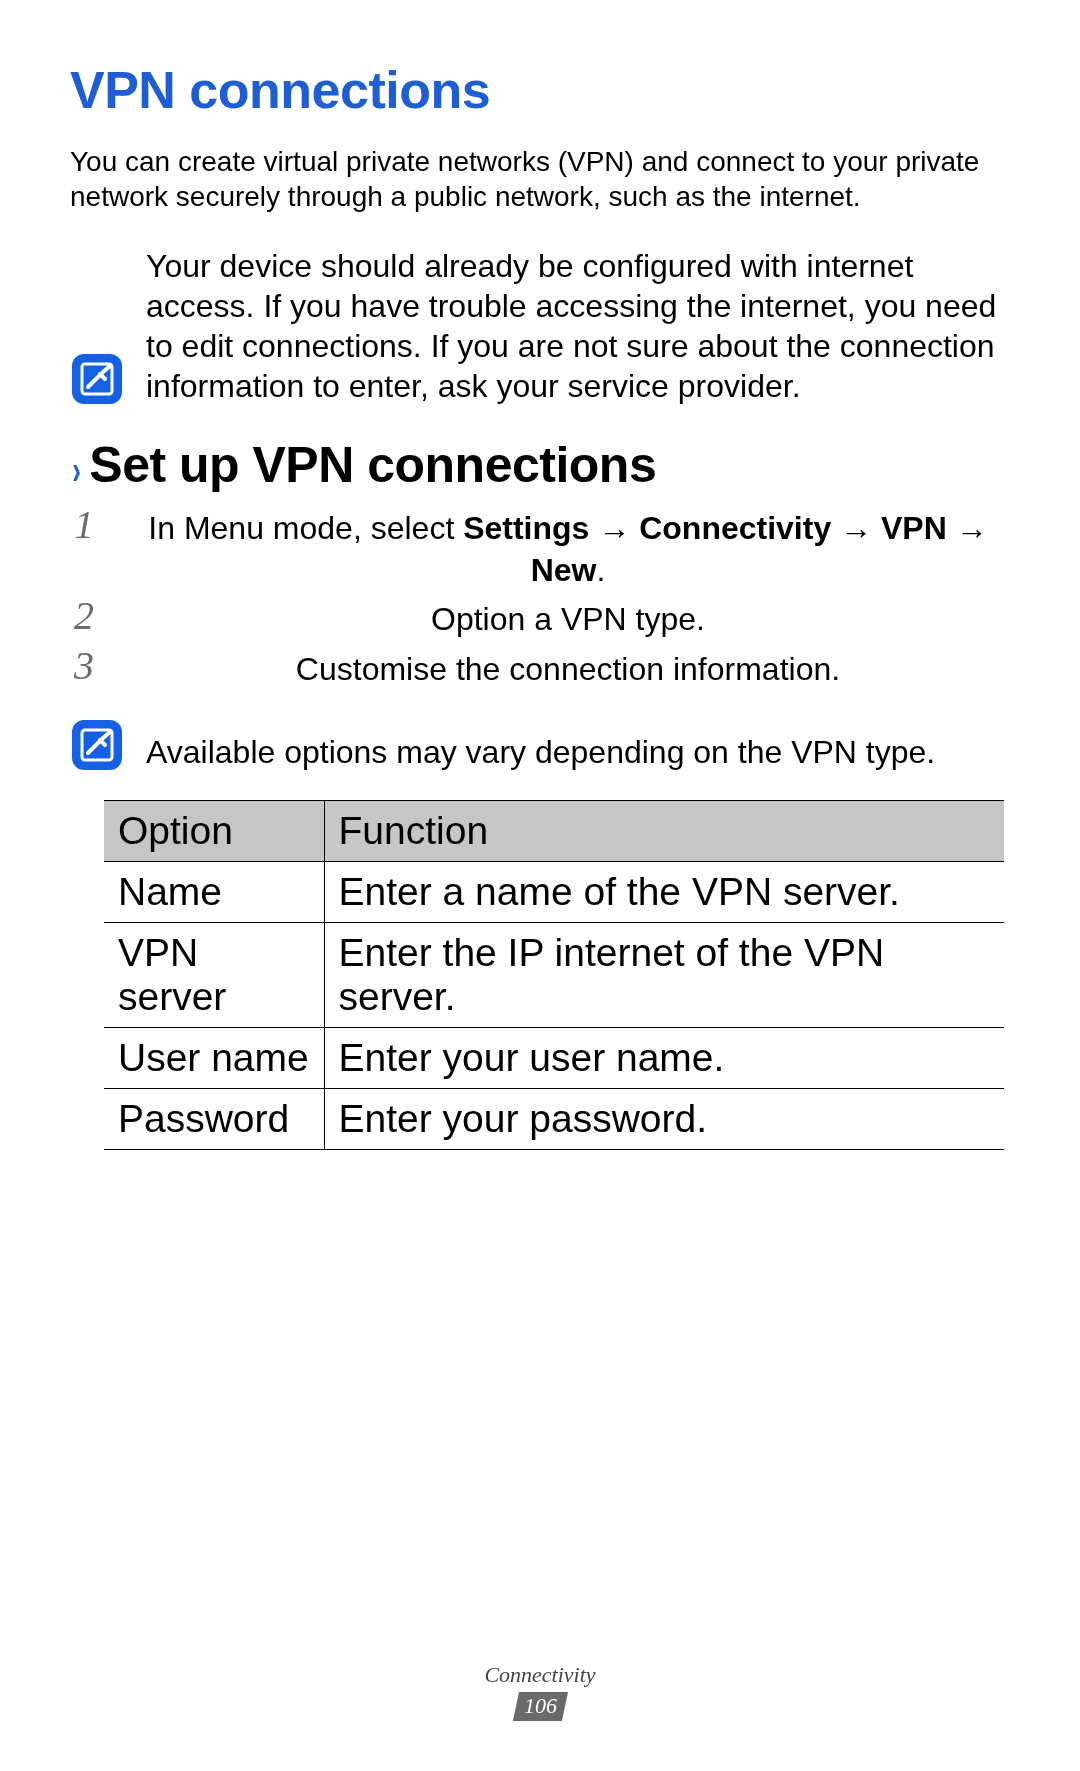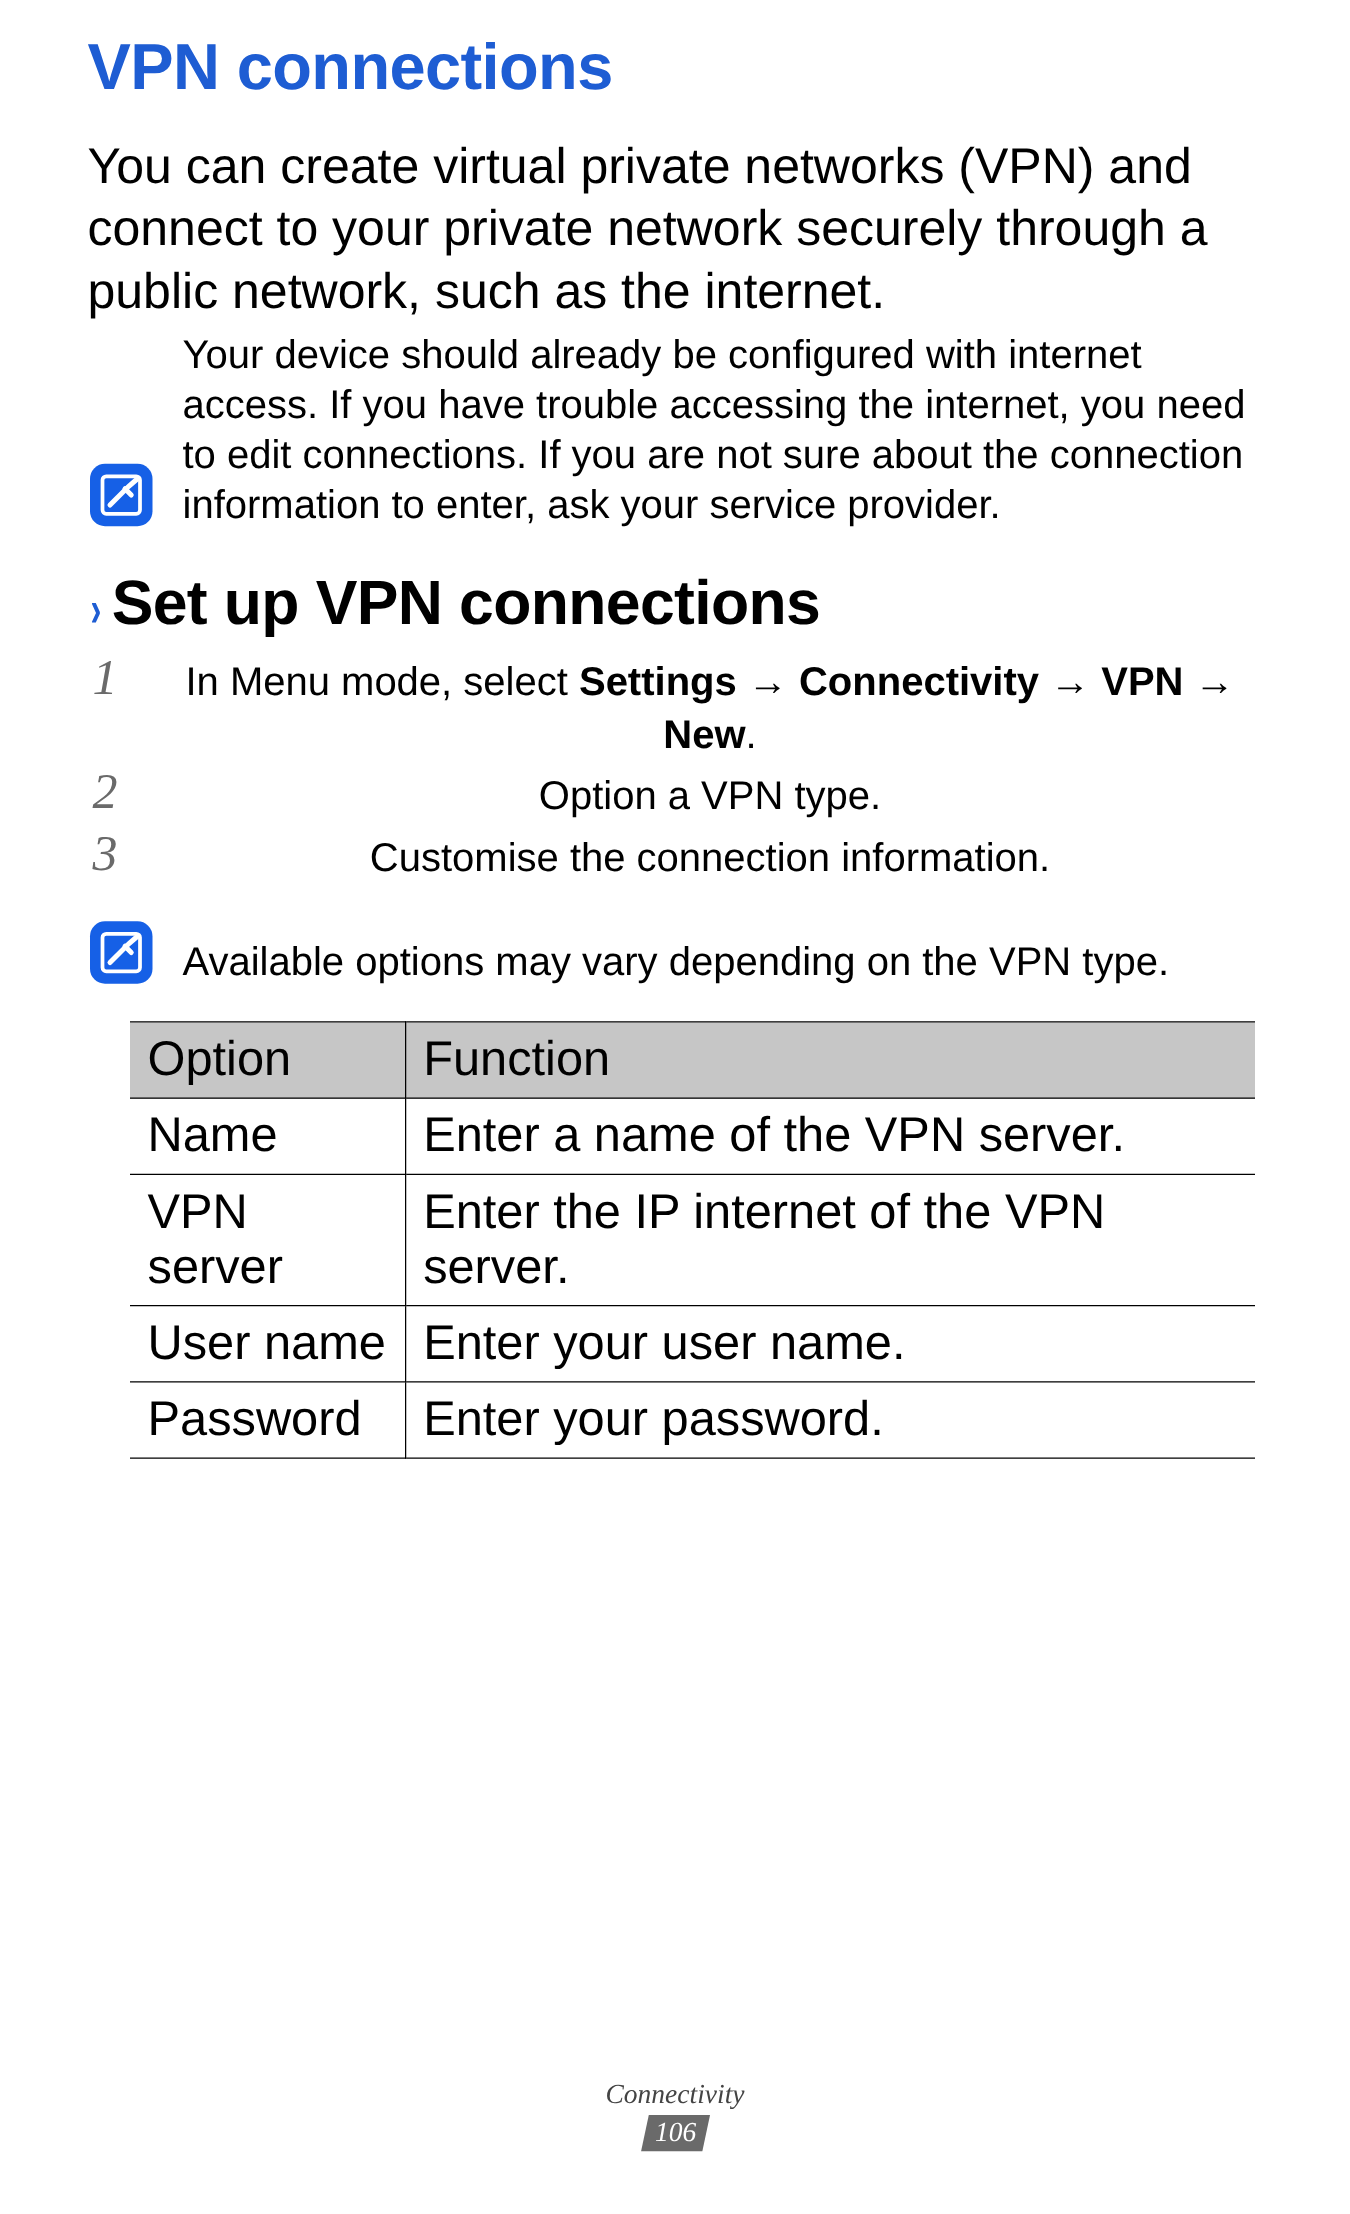--- a/index.html
+++ b/index.html
@@ -4,33 +4,33 @@
 <style>
   * { box-sizing: border-box; margin: 0; padding: 0; }
   html, body { width: 1080px; height: 1771px; }
   body {
     font-family: "Myriad Pro", "Segoe UI", "Helvetica Neue", Arial, sans-serif;
     background: #ffffff;
     color: #000000;
     position: relative;
   }
   .page {
-    padding: 24px 70px 0 70px;
+    padding: 60px 70px 0 70px;
   }
   .h1 {
     color: #1e5dd3;
     font-size: 52px;
     font-weight: 700;
     margin-bottom: 24px;
     letter-spacing: -0.5px;
   }
   .intro {
-    font-size: 40px;
+    font-size: 28px;
     line-height: 1.25;
-    margin-bottom: 5px;
+    margin-bottom: 32px;
   }
   .note-block {
     display: flex;
     align-items: flex-end;
     gap: 18px;
     margin-bottom: 30px;
   }
   .note-icon {
     flex: 0 0 auto;
     width: 54px;

